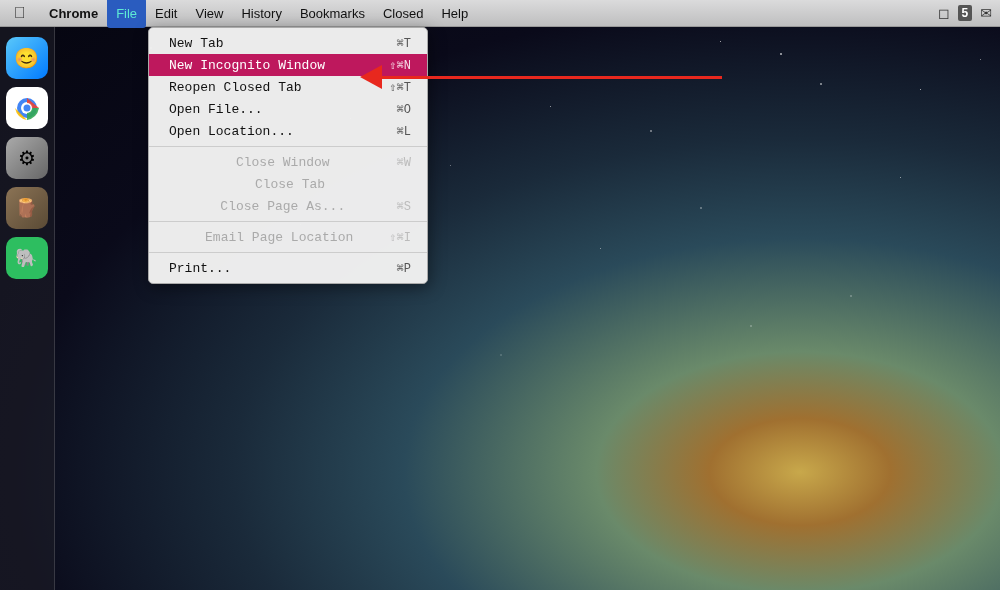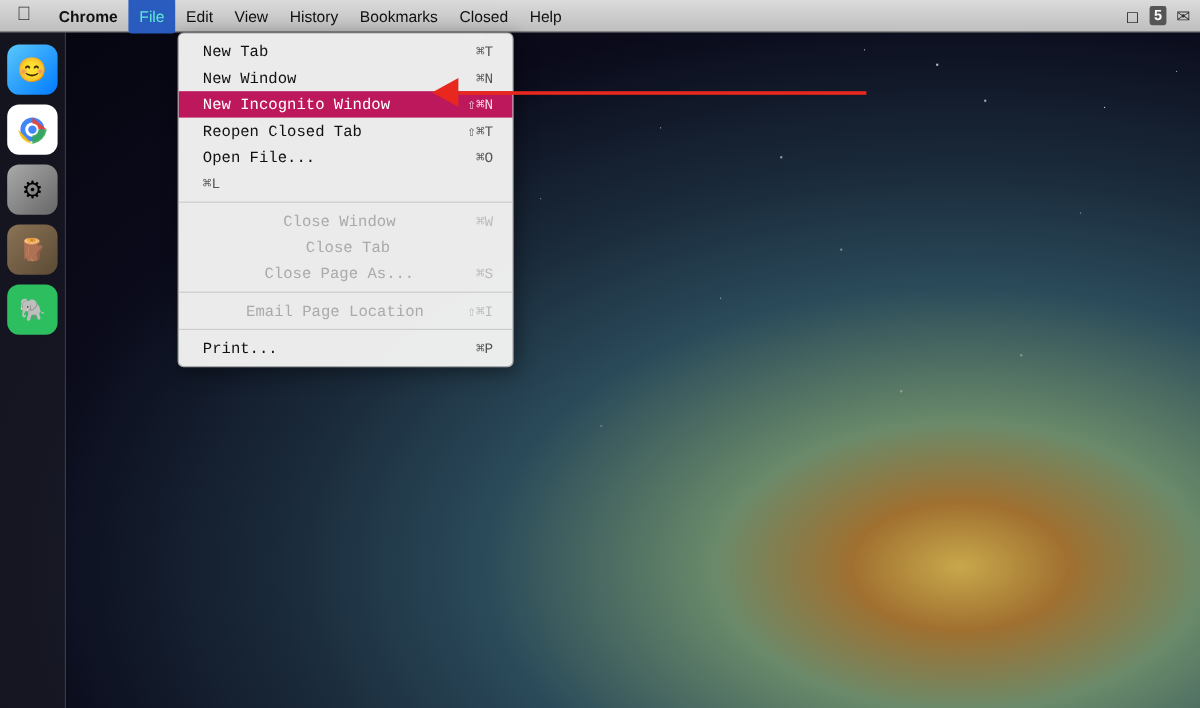--- a/index.html
+++ b/index.html
@@ -287,41 +287,38 @@
   </div>
 </div>
 
 <div id="file-menu">
 
   <div class="menu-item">
     <span class="menu-item-label">New Tab</span>
     <span class="shortcut">⌘T</span>
   </div>
 
-  <div class="menu-item">
-    <span class="menu-item-label">New Window</span>
-    <span class="shortcut">⌘N</span>
-  </div>
 
   <div class="menu-item highlighted">
     <span class="menu-item-label">New Incognito Window</span>
     <span class="shortcut" style="color:rgba(255,255,255,0.85);">⇧⌘N</span>
   </div>
 
   <div class="menu-item">
     <span class="menu-item-label">Reopen Closed Tab</span>
     <span class="shortcut">⇧⌘T</span>
   </div>
 
   <div class="menu-item">
     <span class="menu-item-label">Open File...</span>
     <span class="shortcut">⌘O</span>
   </div>
 
   <div class="menu-item">
+    <span class="menu-item-label">Open Location...</span>
     <span class="shortcut">⌘L</span>
   </div>
   <div class="menu-separator"></div>
 
   <div class="menu-item disabled">
     <span class="menu-item-label">Close Window</span>
     <span class="shortcut" style="color:#bbb;">⌘W</span>
   </div>
 
   <div class="menu-item disabled">

